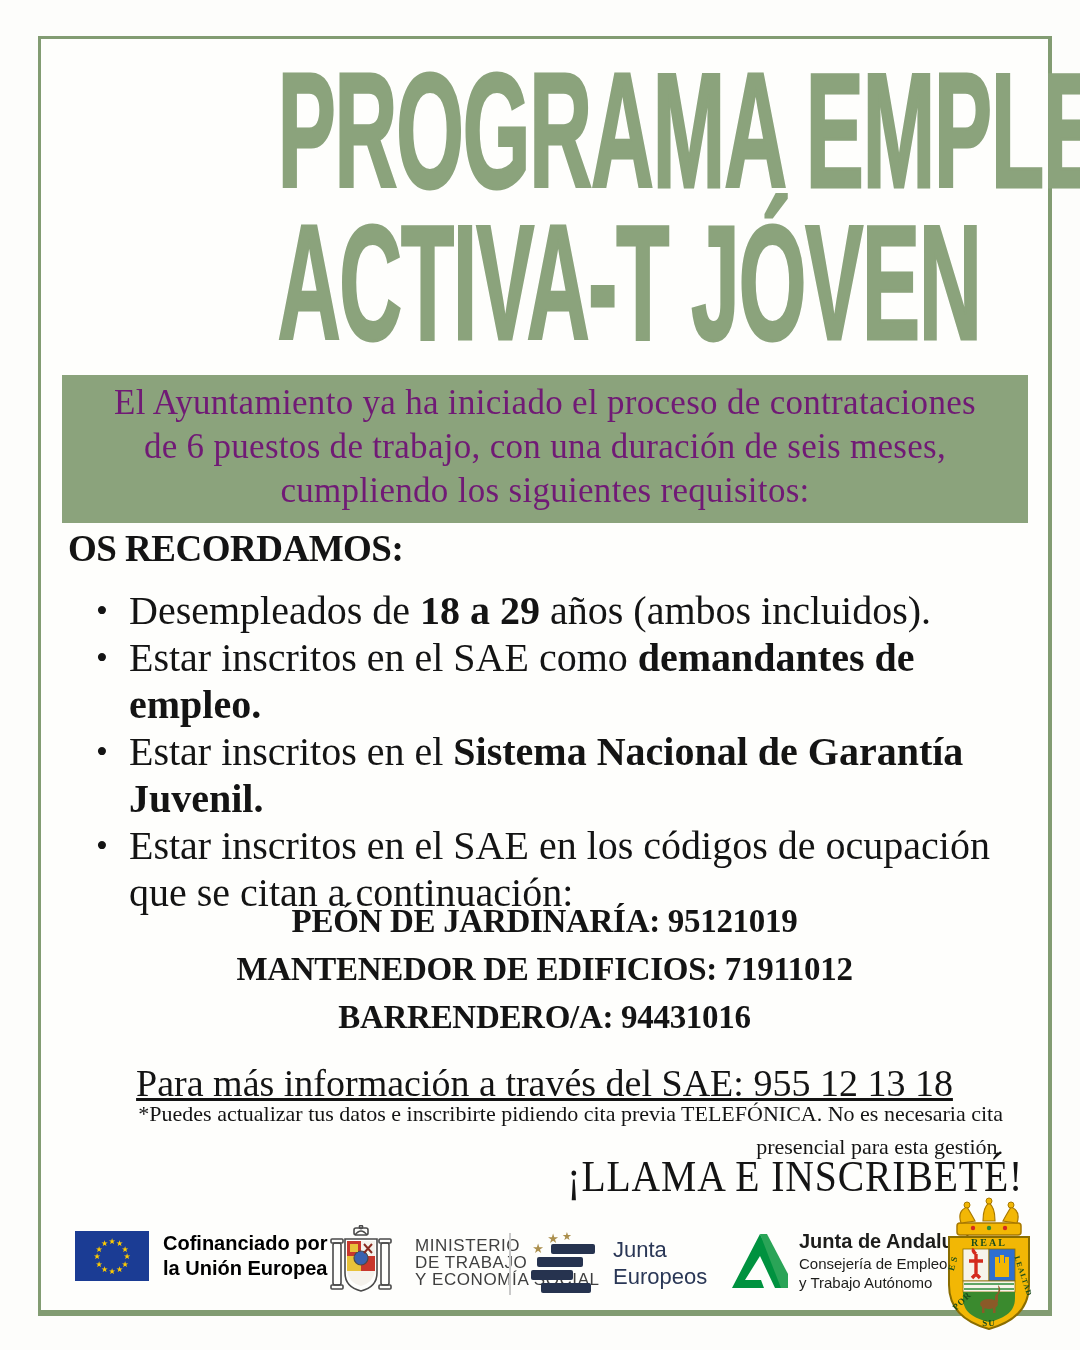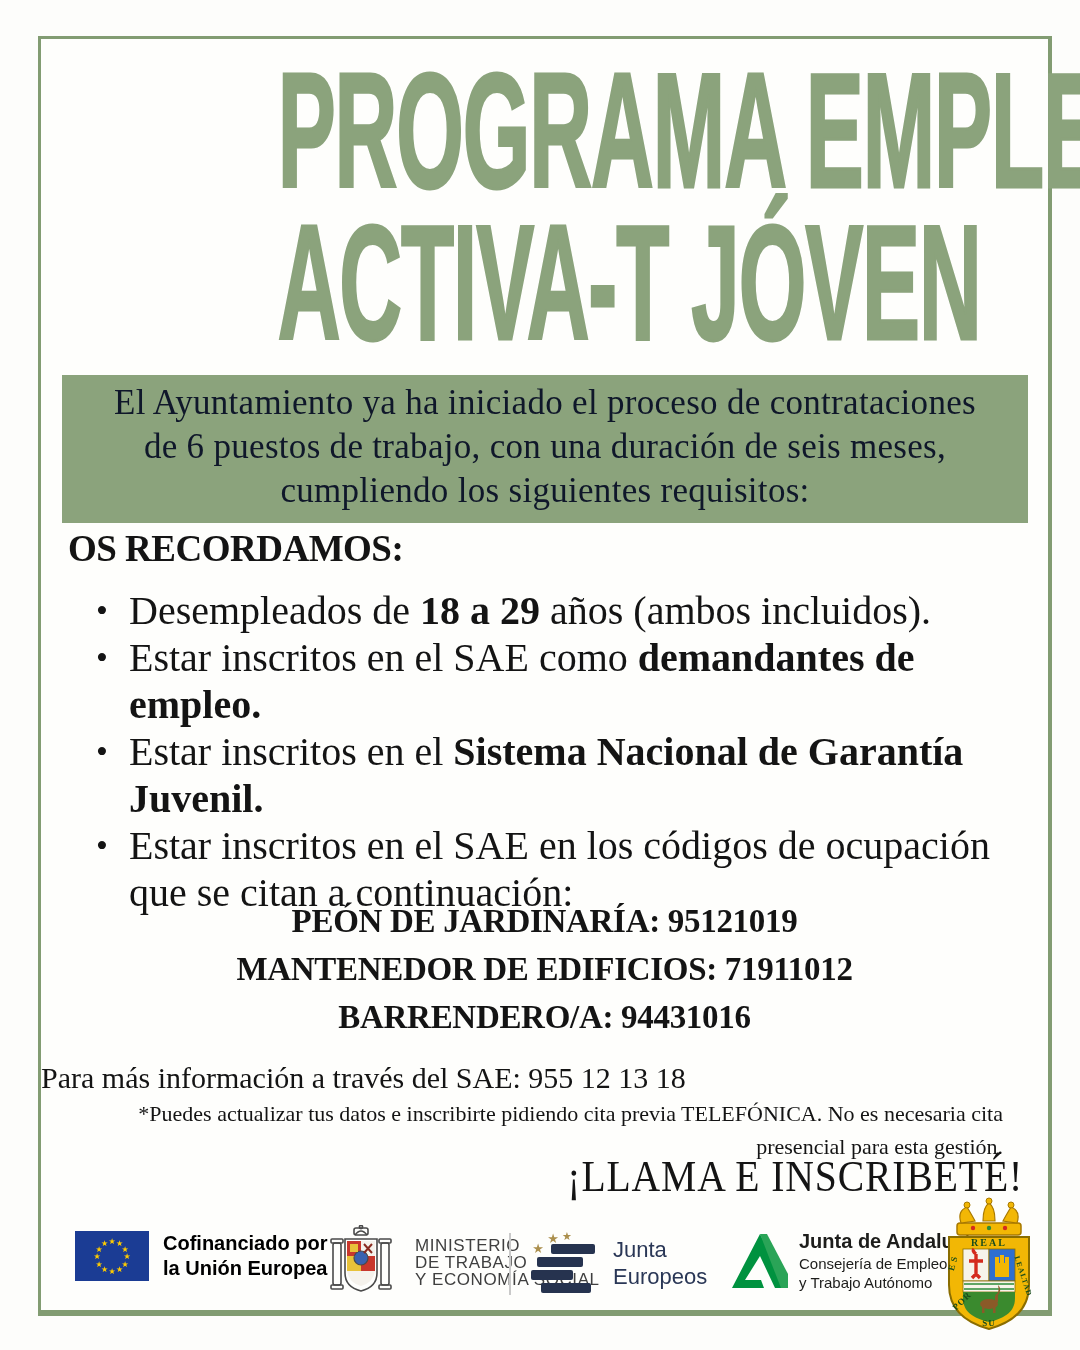--- a/index.html
+++ b/index.html
@@ -22,21 +22,21 @@
   }
   .title-line{
     display:block;font-size:164px;line-height:152px;white-space:nowrap;
     transform:scaleX(0.53);transform-origin:50% 50%;
     letter-spacing:-2px;
     -webkit-text-stroke:3px #8ba37c;
   }
   
   .banner{
     position:absolute;top:336px;left:21px;width:966px;
-    background:#8ba37c;color:#0f172a;text-align:center;
+    background:#8ba37c;color:#701a75;text-align:center;
     font-size:35px;line-height:44px;padding:6px 0 10px 0;
     letter-spacing:0.3px;
   }
   
   .reminder{
     position:absolute;top:488px;left:27px;
     font-size:37px;font-weight:700;letter-spacing:-0.5px;
   }
   .req-list{
     position:absolute;top:548px;left:55px;width:950px;
@@ -47,22 +47,23 @@
   .req-list li::before{
     content:"•";position:absolute;left:0;top:0;font-size:34px;
   }
   
   .codes{
     position:absolute;top:858px;left:0;right:0;text-align:center;
     font-size:33px;font-weight:700;line-height:48px;letter-spacing:-0.3px;
   }
   
   .info-line{
-    position:absolute;top:1022px;left:0;right:0;
-    font-size:30px;
+    position:absolute;top:1022px;left:0;right:0;text-align:center;
+    font-size:38px;
+    text-decoration:underline;
   }
   .note{
     position:absolute;top:1058px;left:27px;width:935px;
     font-size:22px;line-height:33px;text-align:right;
   }
   .cta{
     position:absolute;top:1112px;left:0;right:0;text-align:right;
     font-size:44px;
   }
   .cta span{display:inline-block;transform:scaleX(0.9);transform-origin:50% 50%;letter-spacing:1px;}

